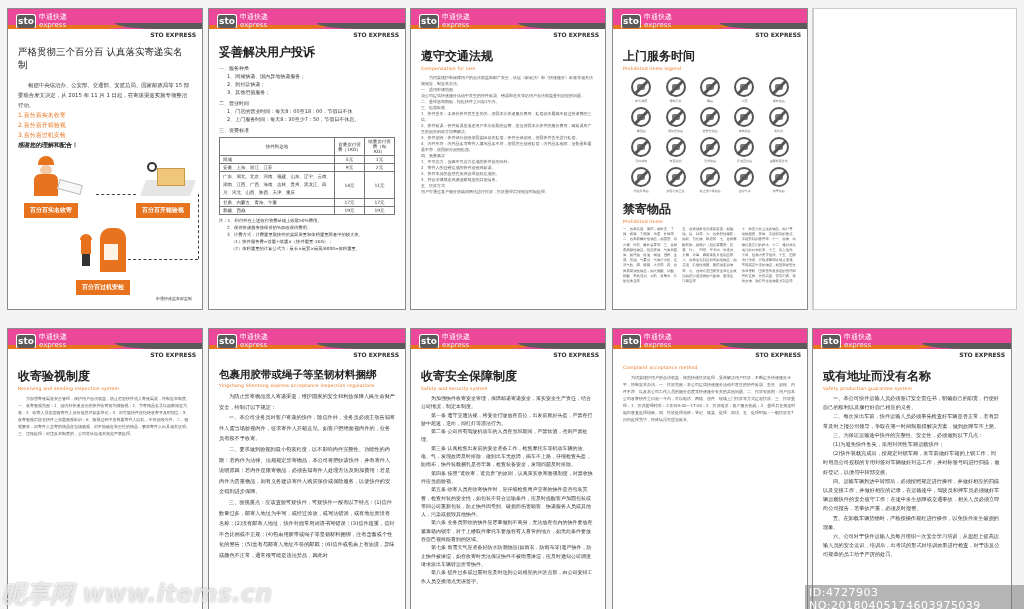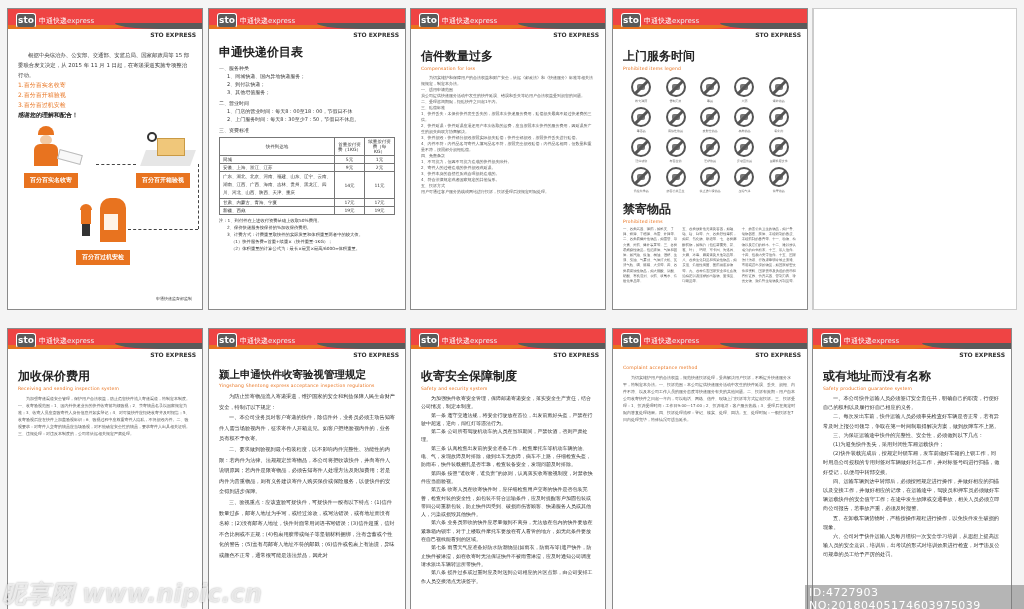--- a/index.html
+++ b/index.html
@@ -1,25 +1,25 @@
 <!DOCTYPE html>
 <html><head>
 <meta charset="utf-8">
 <style>
   *{box-sizing:border-box;margin:0;padding:0;}
   html,body{width:1024px;height:609px;overflow:hidden;background:#fff;font-family:"DejaVu Sans","Liberation Sans",sans-serif;}
   .sheet{position:relative;width:1024px;height:609px;background:#f4f4f4;}
   .panel{position:absolute;background:#fff;border:1px solid #8a8a8a;overflow:hidden;}
-  .hdr{position:relative;height:27px;background:#ef4444;}
+  .hdr{position:relative;height:27px;background:#ec4899;}
   .hdr .orange{position:absolute;left:0;top:16px;width:62%;height:5px;background:#e8731f;border-bottom-right-radius:60px 6px;}
   .hdr .white{position:absolute;left:0;right:0;top:20px;height:10px;background:#fff;border-top-left-radius:0;}
   .hdr .greytail{position:absolute;right:0;top:14px;width:45%;height:6px;background:#5a5a5a;border-bottom-left-radius:60px 8px;}
   .logo{position:absolute;left:8px;top:4px;display:flex;align-items:center;gap:3px;}
   .logo .box{width:20px;height:15px;border:1.5px solid #fff;border-radius:3px;color:#fff;font-weight:bold;font-size:9px;line-height:12px;text-align:center;background:#5a5a5a;border-bottom-color:#e8731f;}
-  .logo .txt{display:flex;line-height:8px;}
+  .logo .txt{display:flex;flex-direction:column;line-height:8px;}
   .logo .cn{color:#fff;font-size:7px;}
   .logo .en{color:#eee;font-size:7px;}
   .brand{position:absolute;right:6px;top:22px;font-size:6px;font-weight:bold;color:#333;z-index:2;}
   .body{padding:6px 10px;}
   .title{font-size:12px;font-weight:bold;color:#222;margin-top:4px;}
   .subtitle{font-size:4.5px;color:#e8731f;margin-top:1px;letter-spacing:.2px;}
   .para{font-size:5px;line-height:8px;color:#333;margin-top:3px;}
   .para.lg{font-size:5.4px;line-height:10px;}
   .orange-t{color:#e8731f;font-size:6px;line-height:10px;}
   .dark-b{font-weight:bold;color:#222;font-size:6px;line-height:10px;}
@@ -56,20 +56,21 @@
       <div class="logo">
           <div class="box">sto</div>
           <div class="txt">
             <span class="cn">申通快递</span>
             <span class="en">express</span>
           </div>
         </div>
       <div class="brand">STO EXPRESS</div>
     </div>
     <div class="body">
+      <div class="title" style="font-size:9.5px;font-weight:normal;">严格贯彻三个百分百  认真落实寄递实名制</div>
       <div class="para lg" style="text-indent:10px;margin-top:8px;">根据中央综治办、公安部、交通部、安监总局、国家邮政局等 15 部委联合发文决定，从 2015 年 11 月 1 日起，在寄递渠道实施专项整治行动。</div>
       <div class="orange-t">1.百分百实名收寄</div>
       <div class="orange-t">2.百分百开箱验视</div>
       <div class="orange-t">3.百分百过机安检</div>
       <div class="dark-b">感谢您的理解和配合！</div>
       <div class="illus">
         <div class="fig" style="left:14px;top:0;width:30px;height:42px;">
           <div style="position:absolute;left:6px;top:0;width:16px;height:9px;background:#e8731f;border-radius:8px 8px 0 0;"></div>
           <div style="position:absolute;left:8px;top:9px;width:12px;height:10px;background:#f2c9a4;border-radius:50%;"></div>
           <div style="position:absolute;left:2px;top:18px;width:24px;height:22px;background:#e8731f;border-radius:6px 6px 0 0;"></div>
@@ -106,21 +107,21 @@
       <div class="logo">
           <div class="box">sto</div>
           <div class="txt">
             <span class="cn">申通快递</span>
             <span class="en">express</span>
           </div>
         </div>
       <div class="brand">STO EXPRESS</div>
     </div>
     <div class="body" style="padding-top:4px;">
-      <div class="title">申通快递价目表</div>
+      <div class="title">妥善解决用户投诉</div>
       <div class="para">一、服务种类</div>
       <div class="para" style="padding-left:8px;margin-top:0">1、同城快递、国内异地快递服务；</div>
       <div class="para" style="padding-left:8px;margin-top:0">2、到付款快递；</div>
       <div class="para" style="padding-left:8px;margin-top:0">3、其他增值服务；</div>
       <div class="para">二、营业时间</div>
       <div class="para" style="padding-left:8px;margin-top:0">1、门店的营业时间：每天8：00至18：00，节假日不休</div>
       <div class="para" style="padding-left:8px;margin-top:0">2、上门服务时间：每天8：30至少7：50，节假日不休息。</div>
       <div class="para">三、资费标准</div>
       <table class="price">
         <tbody>
@@ -172,21 +173,21 @@
       <div class="logo">
           <div class="box">sto</div>
           <div class="txt">
             <span class="cn">申通快递</span>
             <span class="en">express</span>
           </div>
         </div>
       <div class="brand">STO EXPRESS</div>
     </div>
     <div class="body" style="padding-top:8px;">
-      <div class="title">信件数量过多</div>
+      <div class="title">遵守交通法规</div>
       <div class="subtitle">Compensation for loss</div>
       <div class="tiny" style="margin-top:4px;text-indent:8px">为切实维护和保障用户的合法权益和财产安全，依据《邮政法》和《快递服务》标准等相关法规规定，制定本办法。</div>
       <div class="tiny">一、适用申请范围</div>
       <div class="tiny">我公司提供快递服务活动中发生的快件延误、错误和丢失等给用户合法权益受到损害的问题。</div>
       <div class="tiny">二、受理咨询期限，拒赔快件之日起1年内。</div>
       <div class="tiny">三、赔偿标准</div>
       <div class="tiny">1、快件丢失：未保价快件发生丢失的，按照本次快递服务费用，赔偿损失最高不超过快递费的三倍。</div>
       <div class="tiny">2、快件延误：快件延误应退还用户本次收取的运费，应当按照本次快件的服务费用，因延误所产生的损失由双方协商解决。</div>
       <div class="tiny">3、快件损毁：快件部分损毁按照实际损失赔偿；快件全部损毁，按照快件丢失进行赔偿。</div>
       <div class="tiny">4、内件不符：内件品名与寄件人填写品名不符，按照完全损毁赔偿；内件品名相同，但数量和重量不符，按照部分损毁赔偿。</div>
@@ -319,42 +320,42 @@
       <div class="logo">
           <div class="box">sto</div>
           <div class="txt">
             <span class="cn">申通快递</span>
             <span class="en">express</span>
           </div>
         </div>
       <div class="brand">STO EXPRESS</div>
     </div>
     <div class="body" style="padding-top:8px;">
-      <div class="title">加收保价费用</div>
+      <div class="title">收寄验视制度</div>
       <div class="subtitle">Receiving and sending inspection system</div>
       <div class="tiny" style="margin-top:4px;text-indent:8px;line-height:7px">为加强寄递渠道安全管理，保护用户合法权益，防止危害快件流入寄递渠道，特制定本制度。一、收寄验视范围：1、国内外快递业务的快件收寄前均须验视；2、禁寄物品名录以国家规定为准；3、收寄人员应查验寄件人身份信息并如实登记；4、对可疑快件应拒绝收寄并及时报告；5、收寄验视后应在快件上加盖验视标识；6、验视过程中应尊重寄件人隐私，不得损毁内件。二、验视要求：对寄件人交寄的物品应当场验视，对不能确定安全性的物品，要求寄件人出具相关证明。三、违规处理：对违反本制度的，公司将依据相关规定严肃处理。</div>
     </div>
   </div>
 
   <div class="panel" style="left:208px;top:328px;width:198px;height:290px;">
     <div class="hdr">
       <div class="orange"></div>
         <div class="white"></div>
         <div class="greytail"></div>
       <div class="logo">
           <div class="box">sto</div>
           <div class="txt">
             <span class="cn">申通快递</span>
             <span class="en">express</span>
           </div>
         </div>
       <div class="brand">STO EXPRESS</div>
     </div>
     <div class="body" style="padding-top:8px;">
-      <div class="title" style="font-size:10.5px">颍上申通快件收寄验视管理规定</div>
+      <div class="title" style="font-size:10.5px">包裹用胶带或绳子等坚韧材料捆绑</div>
       <div class="subtitle">Yingshang Shentong express acceptance inspection regulations</div>
       <div class="para lg" style="text-indent:10px;font-size:5.2px;line-height:10.6px">为防止禁寄物品流入寄递渠道，维护国家的安全和利益保障人民生命财产安全，特制订以下规定：</div>
       <div class="para lg" style="text-indent:10px;font-size:5.2px;line-height:10.6px;margin-top:0">一、本公司业务员对客户寄递的快件，除信件外，业务员必须主动告知寄件人需当场验视内件，征求寄件人开箱意见。如客户拒绝验视内件的，业务员有权不予收寄。</div>
       <div class="para lg" style="text-indent:10px;font-size:5.2px;line-height:10.6px;margin-top:0">二、要求做到验视到最小包装程度，以不影响内件完整性、功能性的内限：若内件为法律、法规规定禁寄物品，本公司将拒收该快件，并向寄件人说明原因；若内件是限寄物品，必须告知寄件人处理方法及附加费用；若是内件为贵重物品，则有义务建议寄件人购买保价或保险服务，以使快件的安全得到进步保障。</div>
       <div class="para lg" style="text-indent:10px;font-size:5.2px;line-height:10.6px;margin-top:0">三、验视重点：应该查验可疑快件，可疑快件一般有以下特点：(1)信件数量过多，邮寄人地址为手写，或经过涂改，或写法错误，或有地址而没有名称；(2)没有邮寄人地址，快件封面常用词语书写错误；(3)信件超重，信封不合比例或不正规；(4)包裹用胶带或绳子等坚韧材料捆绑，注有含蓄或个性化的警告；(5)盖有与邮寄人地址不符的邮戳；(6)信件或包裹上有油渍，异味或颜色不正常，通常很可能是违法禁品，因此对</div>
     </div>
   </div>
 
   <div class="panel" style="left:410px;top:328px;width:196px;height:290px;">
     <div class="hdr">
@@ -426,15 +427,15 @@
       <div class="para" style="text-indent:10px;font-size:5.2px;line-height:9.2px;margin-top:0">二、每次发出车前，快件运输人员必须事先检查好车辆是否正常，若有异常及时上报公司领导，争取在第一时间制取得解决方案，做到故障车不上路。</div>
       <div class="para" style="text-indent:10px;font-size:5.2px;line-height:9.2px;margin-top:0">三、为保证运输途中快件的完整性、安全性，必须做到以下几点：</div>
       <div class="para" style="text-indent:10px;font-size:5.2px;line-height:9.2px;margin-top:0">(1)为避免快件丢失，采用封闭性车厢运载快件；</div>
       <div class="para" style="text-indent:10px;font-size:5.2px;line-height:9.2px;margin-top:0">(2)快件装载完成后，按规定封锁车厢，发车前做好车箱的上锁工作，同时用总公司授权的专用封签对车辆做好封志工作，并对标签号码进行扫描，做好登记，以便与中转部交接。</div>
       <div class="para" style="text-indent:10px;font-size:5.2px;line-height:9.2px;margin-top:0">四、运输车辆到达中转部后，必须按照规定进行操作，并做好相应的扫描以及交接工作，并做好相应的记录，在运输途中，驾驶员和押车员必须做好车辆运载快件的安全值守工作；在途中发生故障或交通事故，相关人员必须立即向公司报告，若事故严重，必须及时报警。</div>
       <div class="para" style="text-indent:10px;font-size:5.2px;line-height:9.2px;margin-top:0">五、在卸载车辆货物时，严格按操作规程进行操作，以免快件发生破损的现象。</div>
       <div class="para" style="text-indent:10px;font-size:5.2px;line-height:9.2px;margin-top:0">六、公司对于快件运输人员每月组织一次安全学习培训，从思想上提高运输人员的安全意识，培训后，出考试的形式对培训效果进行检查，对于违反公司规章的员工给予严厉的处罚。</div>
     </div>
   </div>
 
-  <div class="wm" style="left:2px;top:578px;font-size:24px;">昵享网 www.nipic.cn</div>
+  <div class="wm" style="left:2px;top:578px;font-size:24px;">昵享网 www.items.cn</div>
   <div class="idwm" style="left:805px;top:585px;">ID:4727903 NO:20180405174603975039</div>
 </div>
 
 </body></html>

